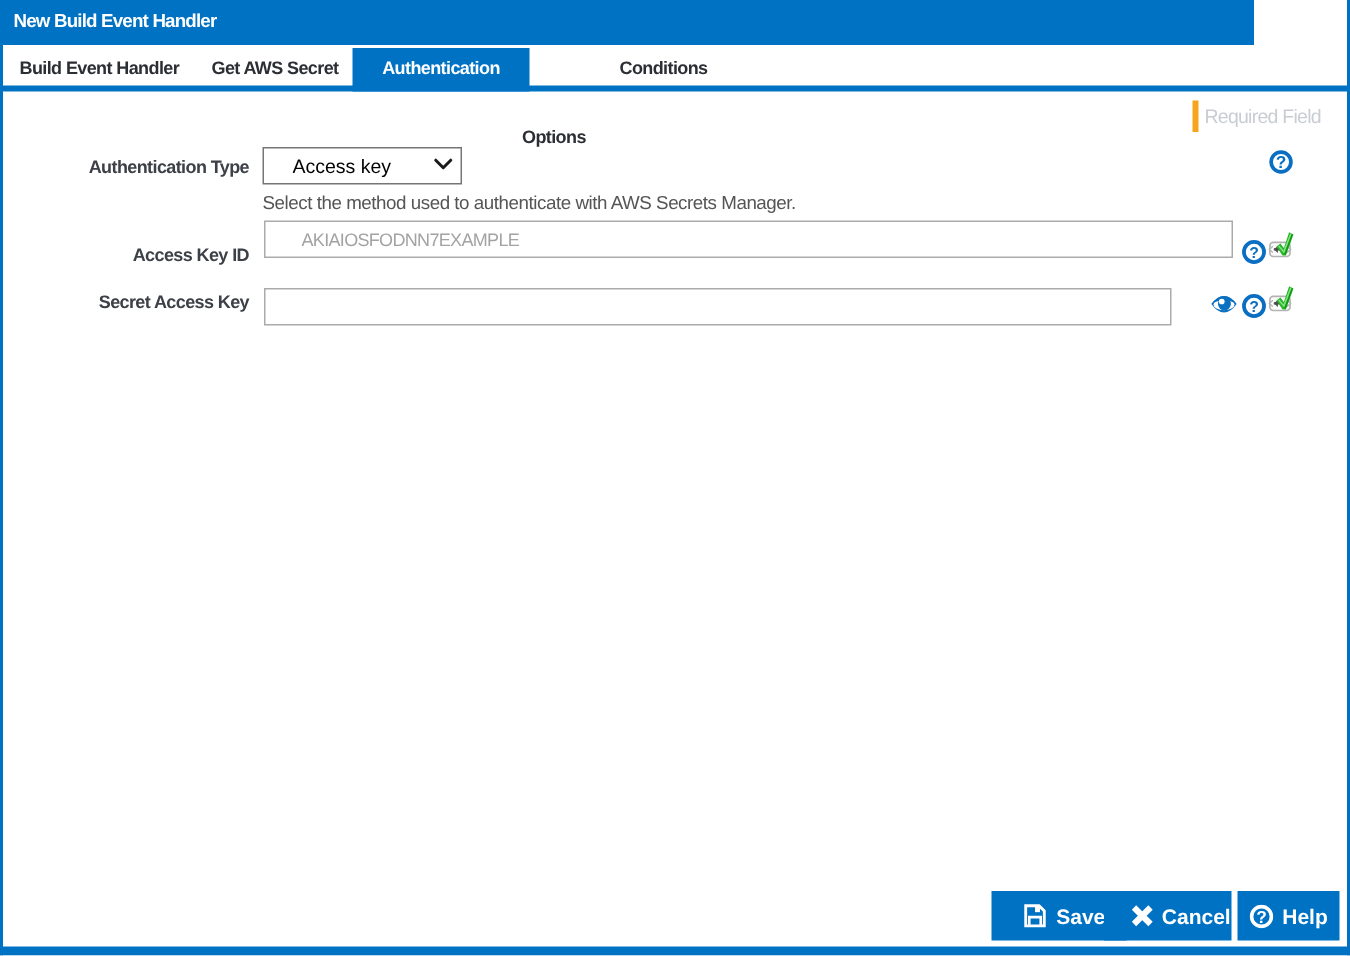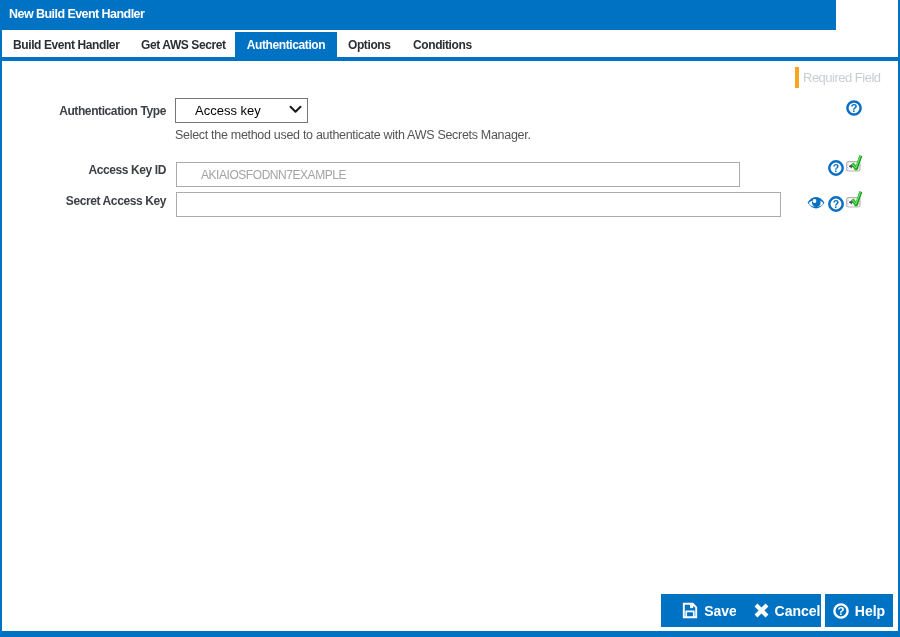--- a/index.html
+++ b/index.html
@@ -15,21 +15,21 @@
     letter-spacing:-0.55px; line-height:29px; padding-left:9px;
   }
   #leftborder { position:absolute; left:0; top:0; width:2px; height:637px; background:#0072c4; }
   #rightborder { position:absolute; right:0; top:0; width:2.5px; height:637px; background:#0072c4; }
   #underline { position:absolute; left:0; top:57px; width:900px; height:4px; background:#0072c4; }
   .tabtext {
     position:absolute; top:33px; height:24px; line-height:24px;
     font-size:12px; letter-spacing:-0.4px; font-weight:bold; color:#2b2e33; white-space:nowrap;
   }
   #activetab {
-    position:absolute; left:235px; top:32px; width:102px; height:29px;
+    position:absolute; left:235px; top:32px; width:118px; height:29px;
     background:#0072c4; color:#fff; font-size:12px; letter-spacing:-0.4px; font-weight:bold;
     text-align:center; line-height:27px;
   }
   #reqbar { position:absolute; left:795px; top:67px; width:4px; height:21px; background:#f7a51d; }
   #reqtext { position:absolute; left:803px; top:70px; font-size:13px; letter-spacing:-0.5px; color:#c9cdd2; }
   .helpcircle { position:absolute; }
   #helptop { left:845.5px; top:100px; }
   
   .lbl { position:absolute; width:166px; text-align:right; font-size:12px; letter-spacing:-0.4px; font-weight:bold; color:#3d4046; white-space:nowrap; }
   #lbl1 { left:0; top:104px; }
@@ -42,40 +42,40 @@
     border-radius:0;
   }
   #selchev { position:absolute; left:289px; top:104.5px; pointer-events:none; }
   #helpline { position:absolute; left:175px; top:127.5px; font-size:12.5px; letter-spacing:-0.3px; color:#555; }
   .inp {
     position:absolute; height:25px; border:1px solid #ababab; background:#fff;
     font-family:"Liberation Sans",sans-serif; font-size:12px; letter-spacing:-0.45px; padding-left:9px;
     border-radius:0;
   }
   .inp::placeholder { color:#a3a3a3; opacity:1; }
-  #inp1 { left:176px; top:162px; width:564px;padding-left:24px; }
+  #inp1 { left:176px; top:147px; width:646px;padding-left:24px; }
   #inp2 { left:176px; top:192px; width:605px; }
   
   .btn {
     position:absolute; top:594px; height:33px; background:#0072c4; color:#fff;
     font-size:14px; font-weight:bold; display:flex; align-items:center; justify-content:center;
   }
   #bsave { left:661px; width:90px; padding-left:7px; }
   #bcancel { left:736px; width:85px; padding-left:17px; }
   #bhelp { left:825px; width:68px; }
   .btn svg { margin-right:6px; }
   #bottombar { position:absolute; left:0; top:631px; width:900px; height:6px; background:#0072c4; }
 </style>
 </head>
 <body>
   <div id="titlebar">New Build Event Handler</div>
   <div class="tabtext" style="left:13px;">Build Event Handler</div>
   <div class="tabtext" style="left:141px;">Get AWS Secret</div>
   <div id="activetab">Authentication</div>
-  <div class="tabtext" style="left:348px;">Options</div>
+  <div class="tabtext" style="left:348px;margin-top:46px;">Options</div>
   <div class="tabtext" style="left:413px;">Conditions</div>
   <div id="underline"></div>
 
   <div id="reqbar"></div>
   <div id="reqtext">Required Field</div>
 
   <svg id="helptop" class="helpcircle" width="16" height="16" viewBox="0 0 16 16">
     <circle cx="8" cy="8" r="6.6" fill="#fff" stroke="#0a6fc2" stroke-width="2.5"></circle>
     <text x="8" y="12" text-anchor="middle" font-family="Liberation Sans" font-size="11.5" font-weight="bold" fill="#0a6fc2">?</text>
   </svg>

